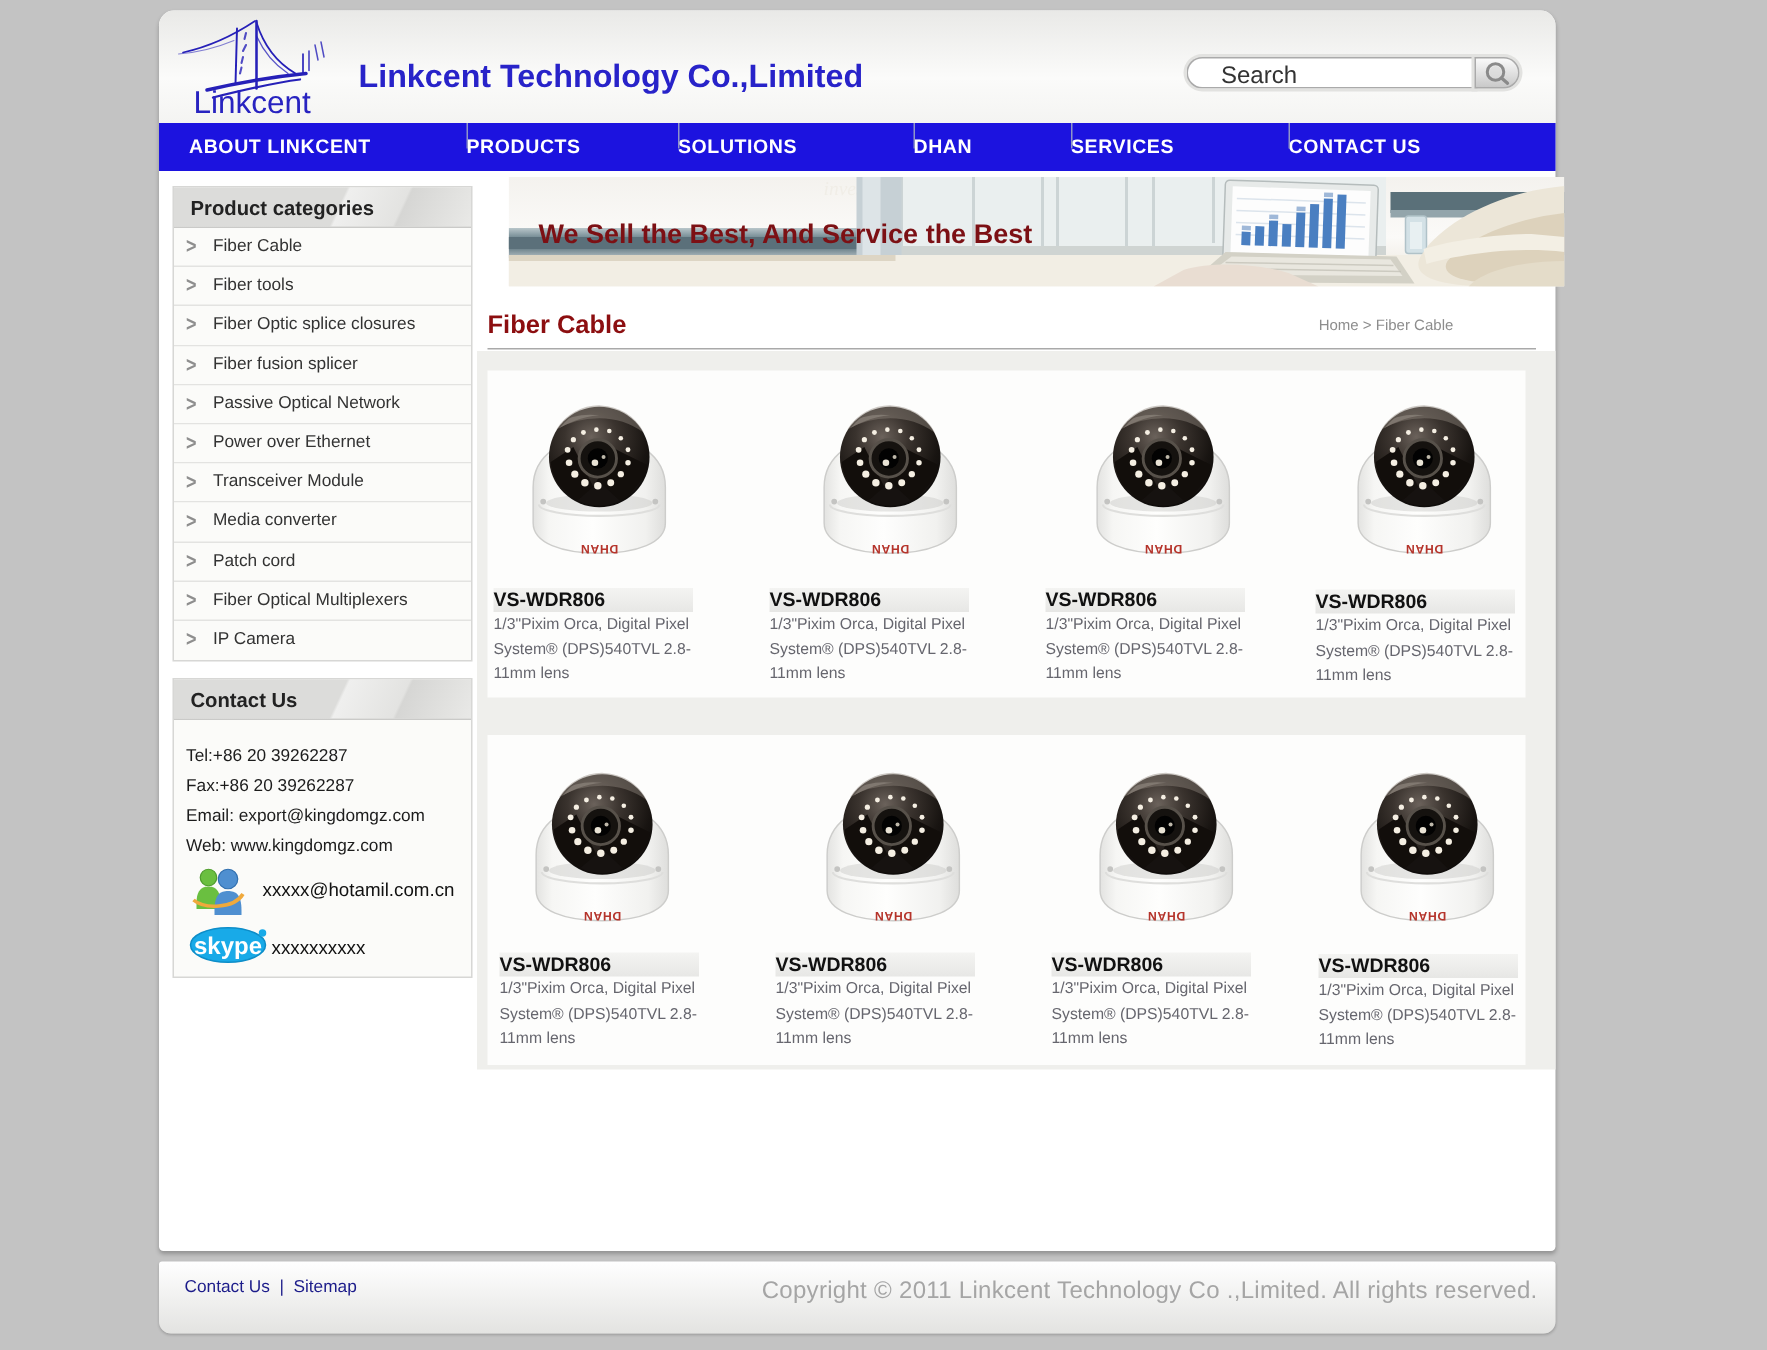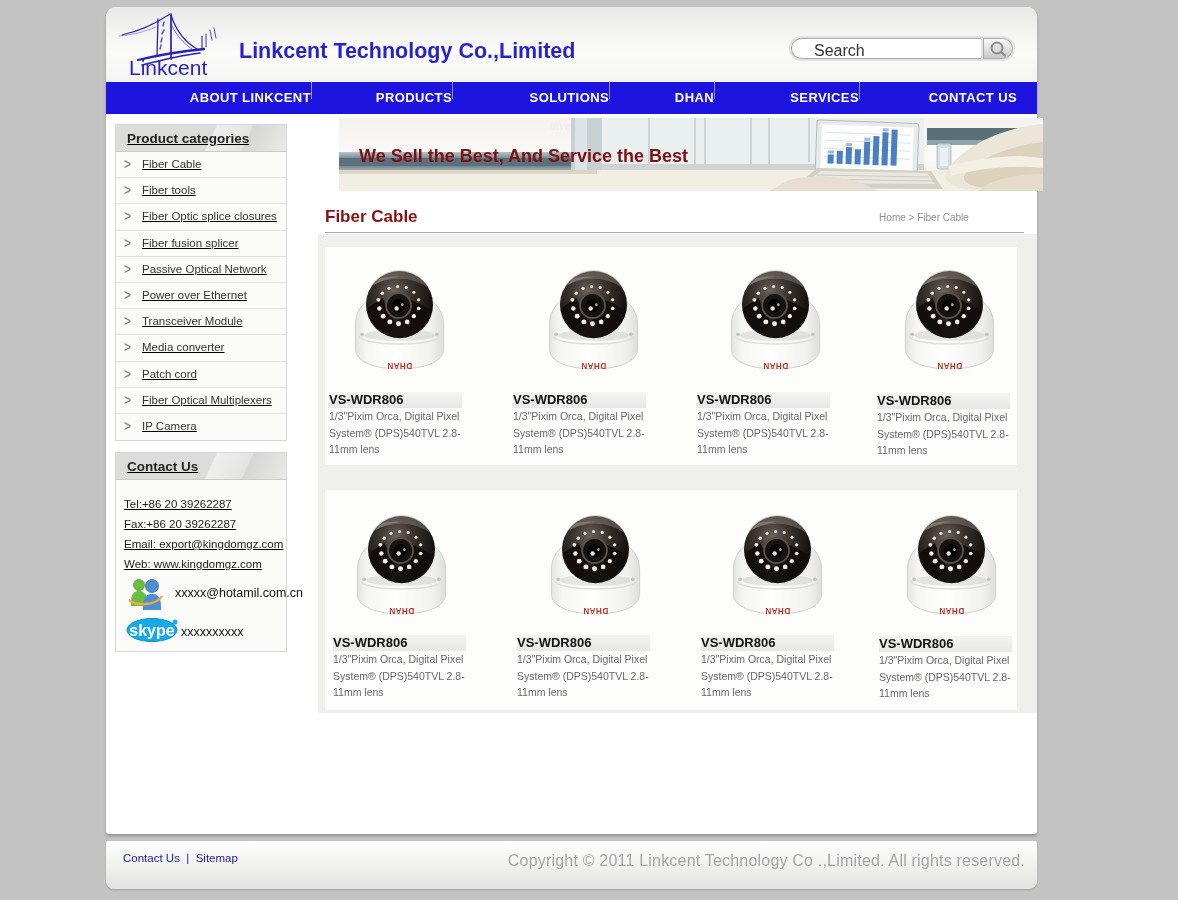--- a/index.html
+++ b/index.html
@@ -13,25 +13,25 @@
   #title { position:absolute; left:133px; top:32px; color:#2823c9; font-size:21.5px; font-weight:bold; letter-spacing:0px; }
   #search { position:absolute; left:685px; top:31px; width:222px; height:21px; }
   #searchbox { position:absolute; left:0; top:0; width:192px; height:21px; background:#fff;
                border:1px solid #aaa; border-right:none; border-radius:11px 0 0 11px; box-shadow:0 0 0 2px #e2e2e0; }
   #searchbox span { position:absolute; left:22px; top:3px; font-size:16px; color:#333; }
   #searchbtn { position:absolute; left:192px; top:0; width:30px; height:21px;
                background:linear-gradient(#fafafa,#c9c9c9); border:1px solid #aaa;
                border-radius:0 11px 11px 0; box-shadow:0 0 0 2px #e2e2e0; }
   
   #nav { position:absolute; left:0; top:75px; width:931px; height:32px; background:#1c13df; }
-  #nav div { position:absolute; top:0; height:17px; line-height:32px; text-align:right;
+  #nav div { position:absolute; top:0; height:17px; line-height:32px; text-align:left;
              color:#fff; font-size:13px; font-weight:bold; letter-spacing:0.4px; }
   .sep { position:absolute; top:3px; height:26px; width:1px; background:#8f95c8; }
   
-  .sbox { position:absolute; left:9px; width:172px; border:1px solid #d7d7d5; background:#fbfbf9;text-decoration:underline; }
+  .sbox { position:absolute; left:9px; width:200px; border:1px solid #d7d7d5; background:#fbfbf9; }
   .shead { height:27px; line-height:27px; padding-left:11px; font-size:13.5px; font-weight:bold; color:#222;
            background:linear-gradient(115deg, #dcdcda 55%, #efefee 56%, #e3e3e1 75%, #d6d6d4 76%, #e9e9e7);
            border-bottom:1px solid #cacac8; }
   .sitem { position:relative; height:26.2px; line-height:25px; padding-left:26px; font-size:11.5px; color:#333;
            border-bottom:1px solid #e3e3e1; background:#fbfbf9; }
   .sitem:last-child { border-bottom:none; }
   .arr { position:absolute; left:8px; top:0px; color:#8e8e8e; font-weight:bold; font-size:12px; transform:scaleY(1.2); }
   #catbox { top:117px; }
   #conbox { top:445px; height:200px; }
   .cline { padding-left:8px; font-size:11.5px; color:#1c1c1c; height:20px; line-height:20px; }

